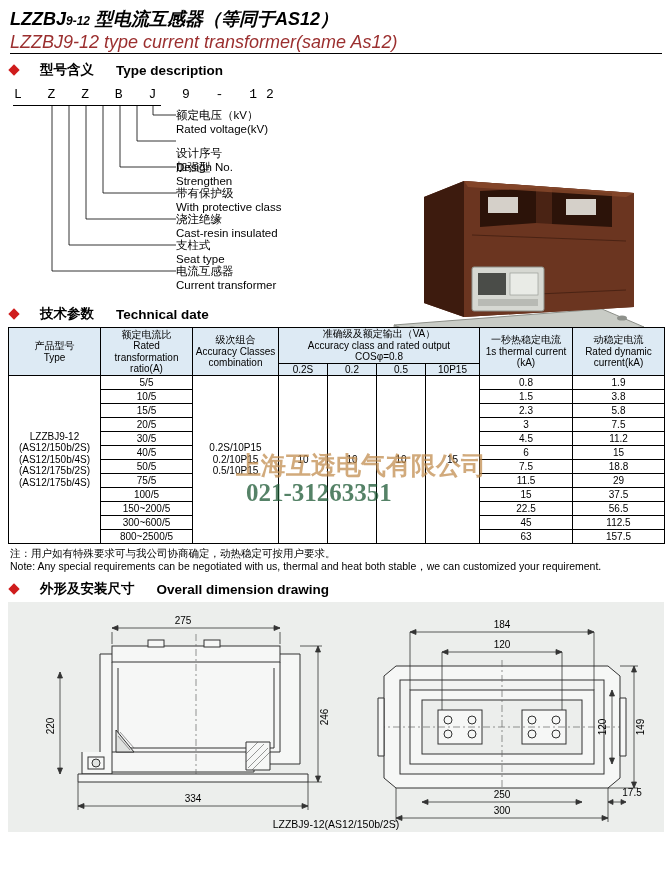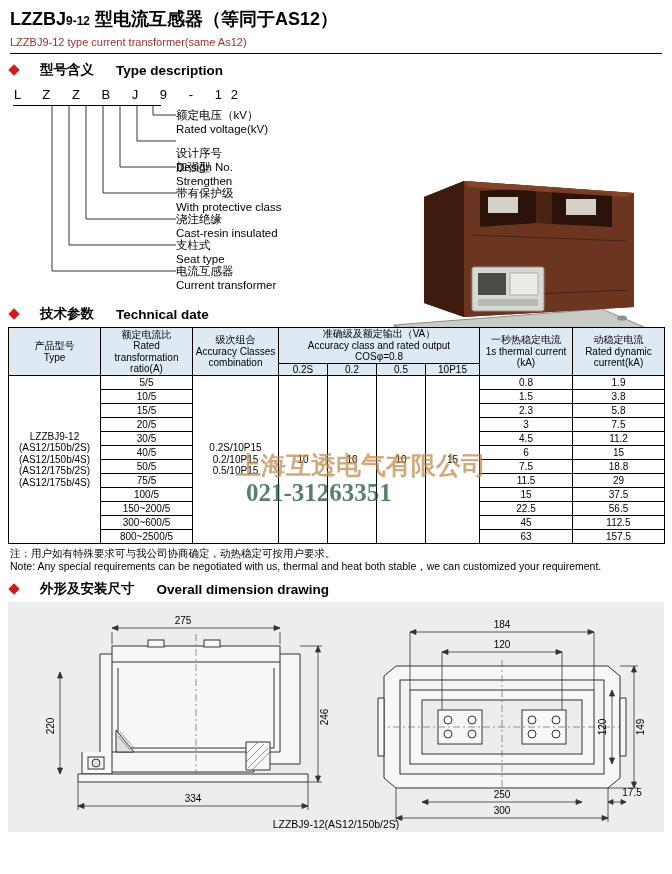--- a/index.html
+++ b/index.html
@@ -6,48 +6,48 @@
   html, body {
     margin: 0; padding: 0;
     width: 672px; height: 874px;
     background: #ffffff;
     font-family: "Liberation Sans", sans-serif;
     color: #000;
   }
   .page { position: relative; width: 672px; height: 874px; overflow: hidden; }
 
   
-  .title-block { padding: 8px 10px 0 10px; }
+  .title-block { padding: 8px 10px 0 10px; font-style: italic; }
   .title-cn {
     font-size: 18px; font-weight: bold; letter-spacing: 0px;
     line-height: 22px;
   }
   .title-cn .sub { font-size: 12px; }
   .title-en {
-    font-size: 11px; color: #9b2f2f; margin-top: 2px; line-height: 16px;
+    font-size: 18px; color: #9b2f2f; margin-top: 2px; line-height: 16px;
   }
   .title-rule { border-bottom: 1px solid #000; margin: 3px 10px 0 10px; }
 
   
   .sec-head {
     font-size: 13.5px; font-weight: bold; margin: 7px 0 4px 10px;
     display: flex; align-items: center; gap: 22px;
   }
   .diamond {
     display: inline-block; width: 8px; height: 8px;
     background: #cf1c1c; transform: rotate(45deg);
   }
   .sec-head .cn { font-size: 13.5px; }
   .sec-head .en { font-size: 13.5px; }
 
   
   .typedesc { position: relative; height: 215px; }
   .code-letters {
     position: absolute; left: 14px; top: 4px;
-    font-size: 13px; letter-spacing: 9px; font-weight: normal;
+    font-size: 13px; letter-spacing: 9px; font-weight: normal; font-family: Liberation Mono, monospace;
   }
   .code-underline {
     position: absolute; left: 13px; top: 22px; width: 148px;
     border-bottom: 1px solid #000;
   }
   .leaders { position: absolute; left: 0; top: 0; width: 330px; height: 212px; }
   .labels { position: absolute; left: 176px; top: 26px; font-size: 11.5px; line-height: 13.5px; }
   .lbl { position: absolute; white-space: nowrap; }
   .lbl .cn { display: block; }
   .lbl .en { display: block; }

